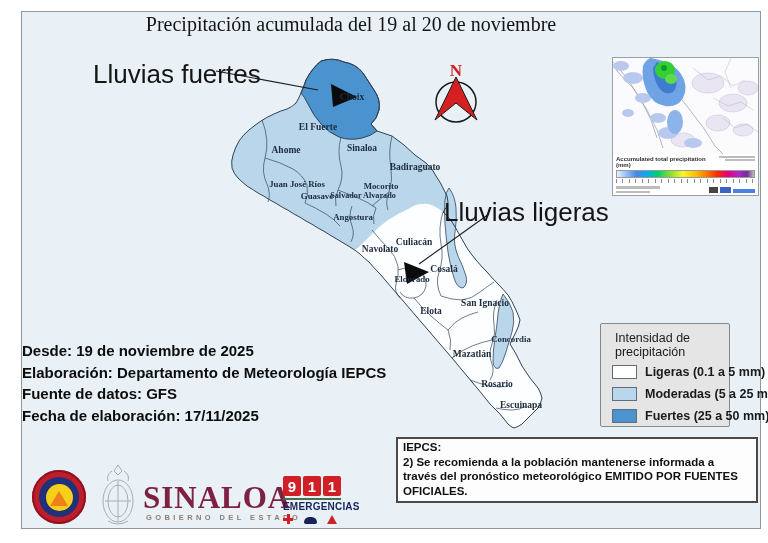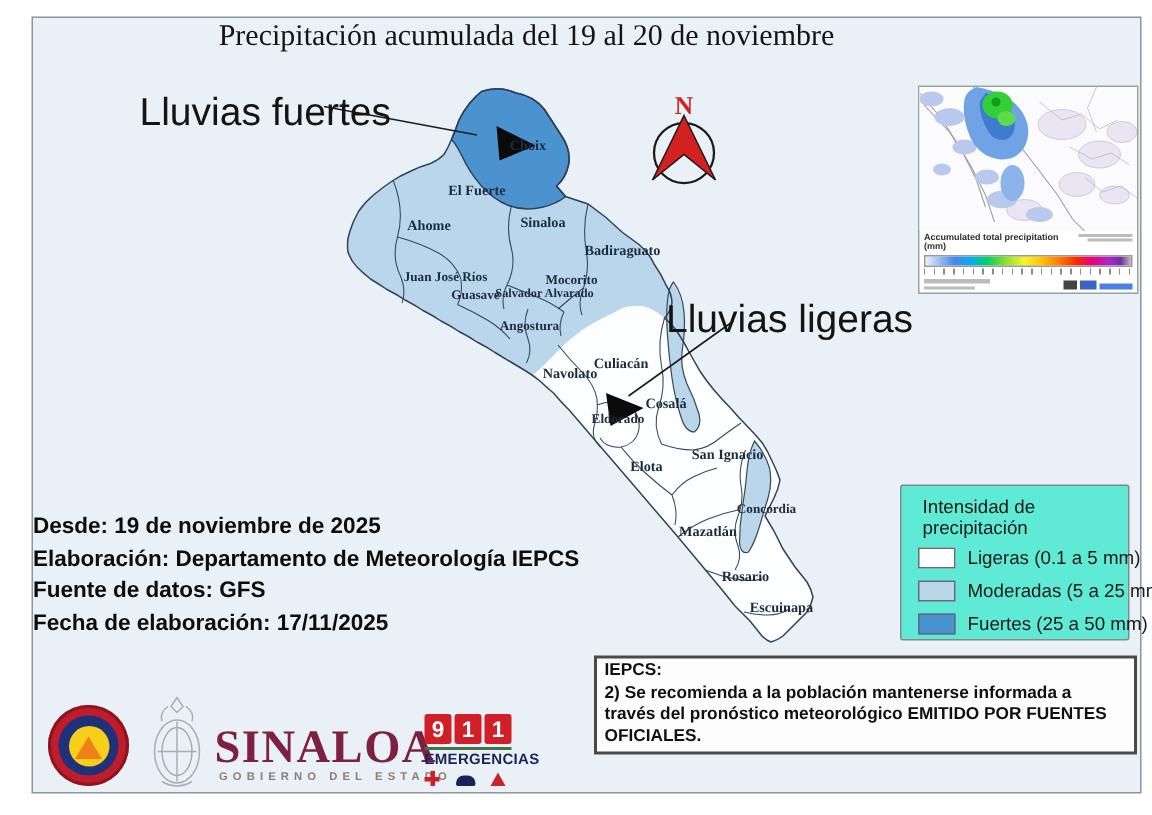--- a/index.html
+++ b/index.html
@@ -12,24 +12,24 @@
   .map-title{position:absolute;left:21px;top:13px;width:660px;text-align:center;
              font-family:"Liberation Serif",serif;font-size:20px;color:#141414;}
 
   .callout{position:absolute;font-size:26px;color:#141414;}
   .callout-fuertes{left:93px;top:59px;}
   .callout-ligeras{left:444px;top:197px;}
 
   .muni{font-family:"Liberation Serif",serif;font-weight:bold;fill:#1d2b3c;text-anchor:middle;}
 
   
-  .legend{position:absolute;left:600px;top:323px;width:153px;height:104px;box-sizing:border-box;
-          background:#5eead4;border:1px solid #85898d;border-radius:2px;padding:7px 6px 0 11px;}
+  .legend{position:absolute;left:600px;top:323px;width:130px;height:104px;box-sizing:border-box;
+          background:#e5e5e5;border:1px solid #85898d;border-radius:2px;padding:7px 6px 0 11px;}
   .legend-title{font-size:12.5px;color:#1a1a1a;margin:0 0 6px 3px;}
-  .legend-row{display:flex;align-items:center;gap:8px;margin-bottom:8px;}
+  .legend-row{display:flex;align-items:center;gap:8px;margin-bottom:8px;font-weight:bold;}
   .legend-swatch{width:25px;height:14px;border:1px solid #5f6d7a;box-sizing:border-box;flex:0 0 auto;}
   .legend-label{font-size:12.5px;color:#1a1a1a;white-space:nowrap;}
 
   
   .info{position:absolute;left:22px;top:340px;font-size:15px;font-weight:bold;
         line-height:21.5px;color:#0d0d0d;}
 
   
   .note{position:absolute;left:396px;top:437px;width:362px;box-sizing:border-box;
         background:#fdfdfd;border:2px solid #4a4a4a;padding:1px 6px 3px 5px;

